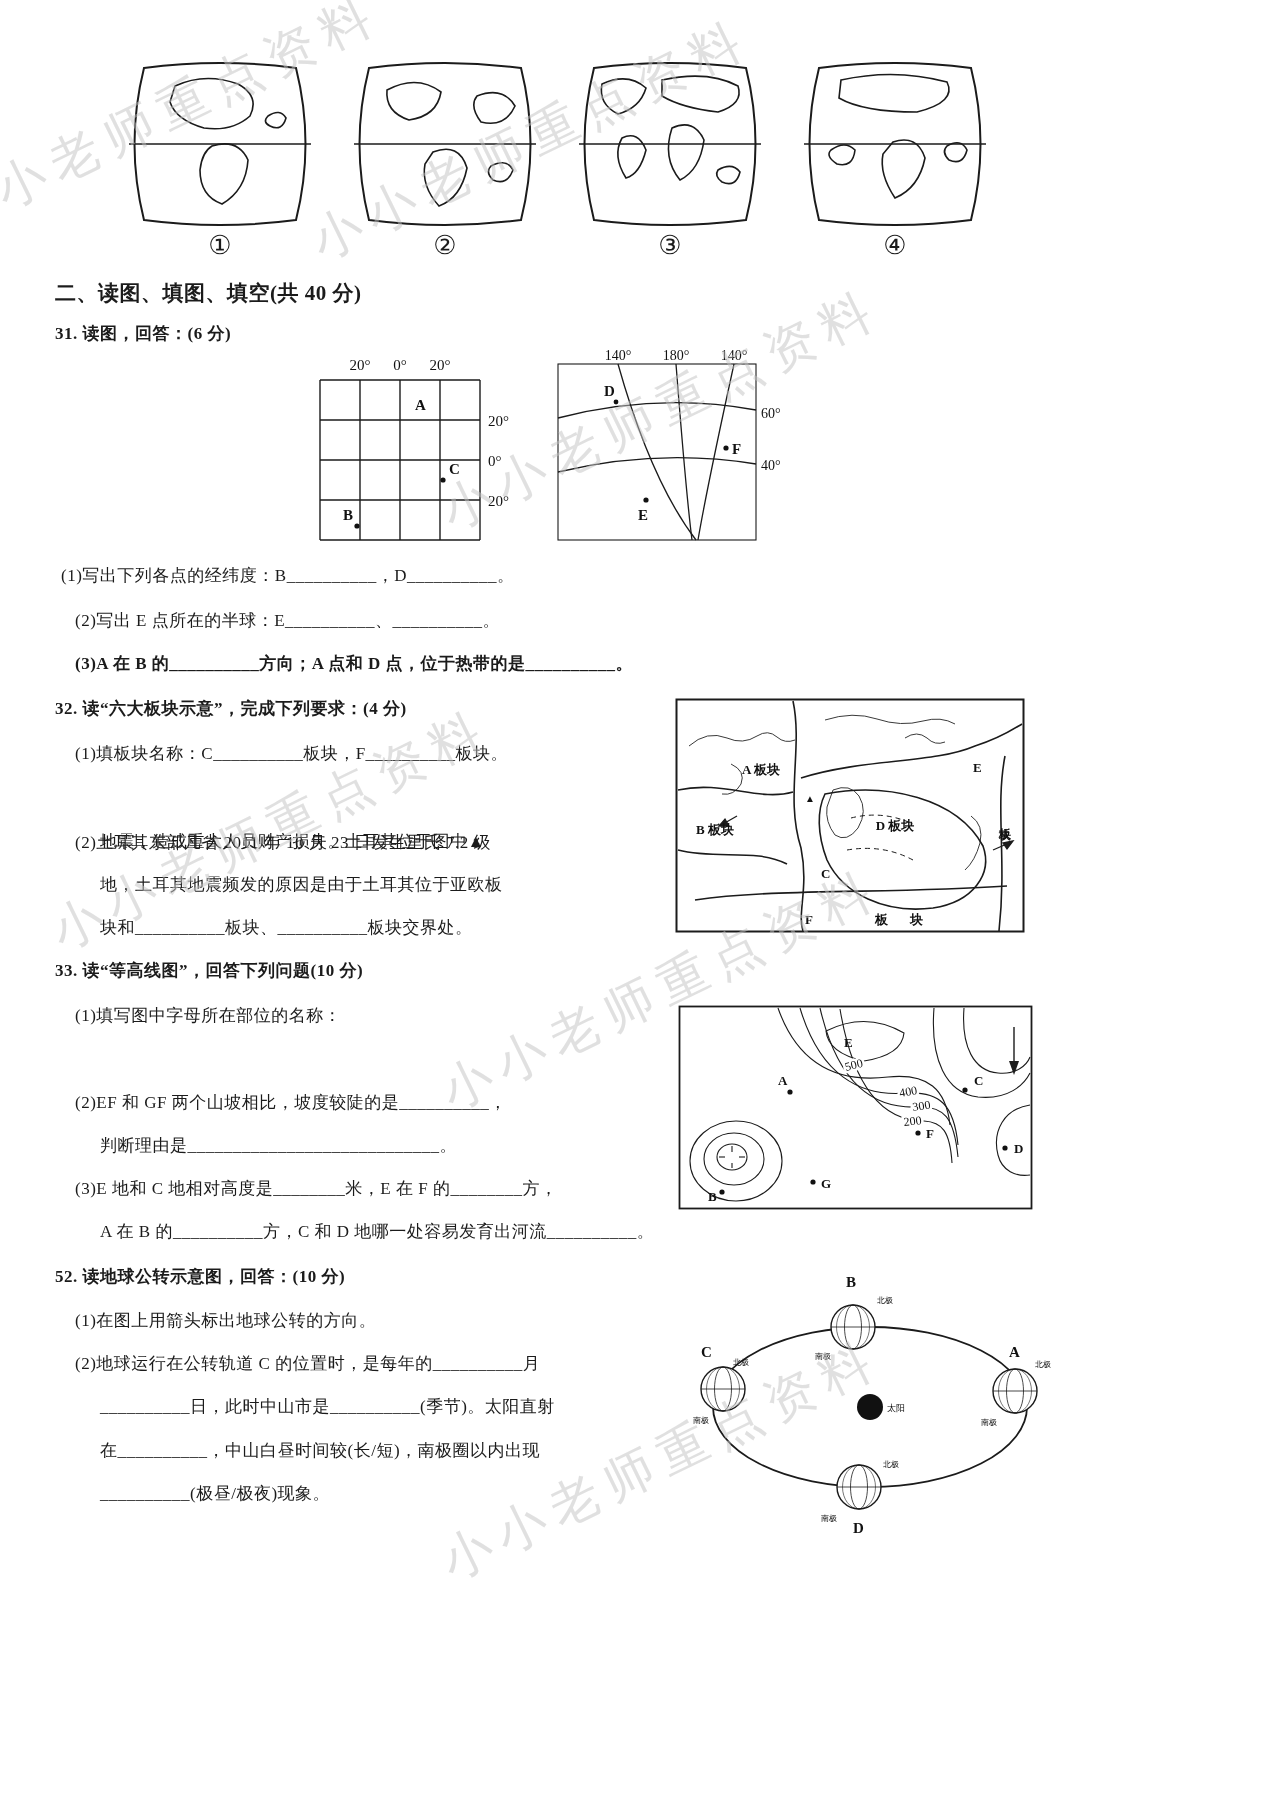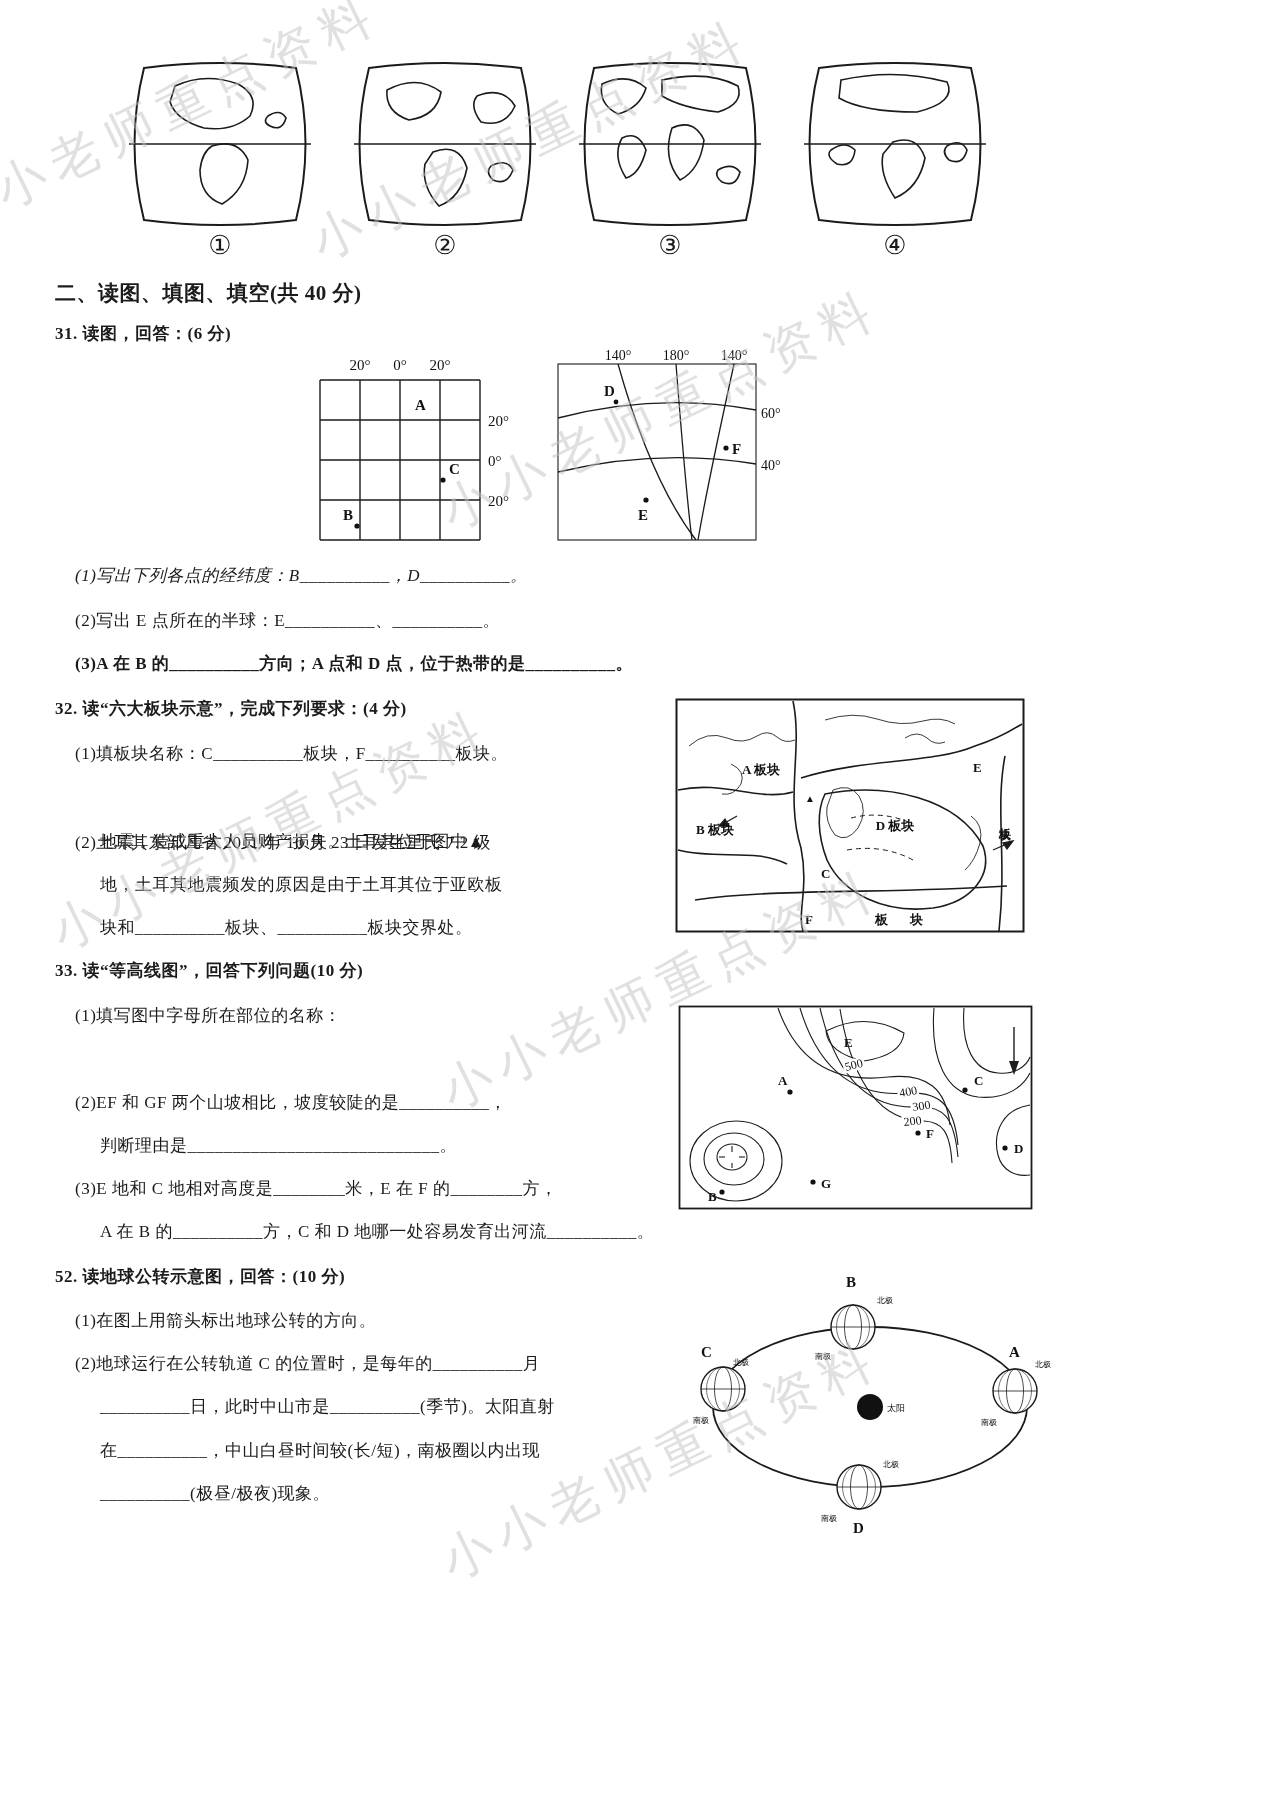--- a/index.html
+++ b/index.html
@@ -168,21 +168,21 @@
     <g font-size="15" font-weight="600">
       <text x="56" y="48">D</text>
       <circle cx="68" cy="54" r="2.4" fill="#111"></circle>
       <circle cx="178" cy="100" r="2.6" fill="#111"></circle>
       <text x="184" y="106">F</text>
       <circle cx="98" cy="152" r="2.6" fill="#111"></circle>
       <text x="90" y="172">E</text>
     </g>
   </svg>
 
-  <div class="t" style="left:75px;top:565px;font-style:italic;">(1)写出下列各点的经纬度：B__________，D__________。</div>
+  <div class="t" style="left:61px;top:565px;">(1)写出下列各点的经纬度：B__________，D__________。</div>
   <div class="t" style="left:75px;top:610px;">(2)写出 E 点所在的半球：E__________、__________。</div>
   <div class="t" style="left:75px;top:653px;font-weight:bold;">(3)A 在 B 的__________方向；A 点和 D 点，位于热带的是__________。</div>
 
   <div class="t b" style="left:55px;top:698px;">32. 读“六大板块示意”，完成下列要求：(4 分)</div>
 
   <svg class="fig" style="left:675px;top:698px;" width="350" height="235" viewBox="0 0 350 235">
     <g>
       <rect x="1.5" y="1.5" width="347" height="232" fill="none" stroke="#1b1b1b" stroke-width="2"></rect>
     </g>
     <g fill="none" stroke="#3a3a3a" stroke-width="1">

